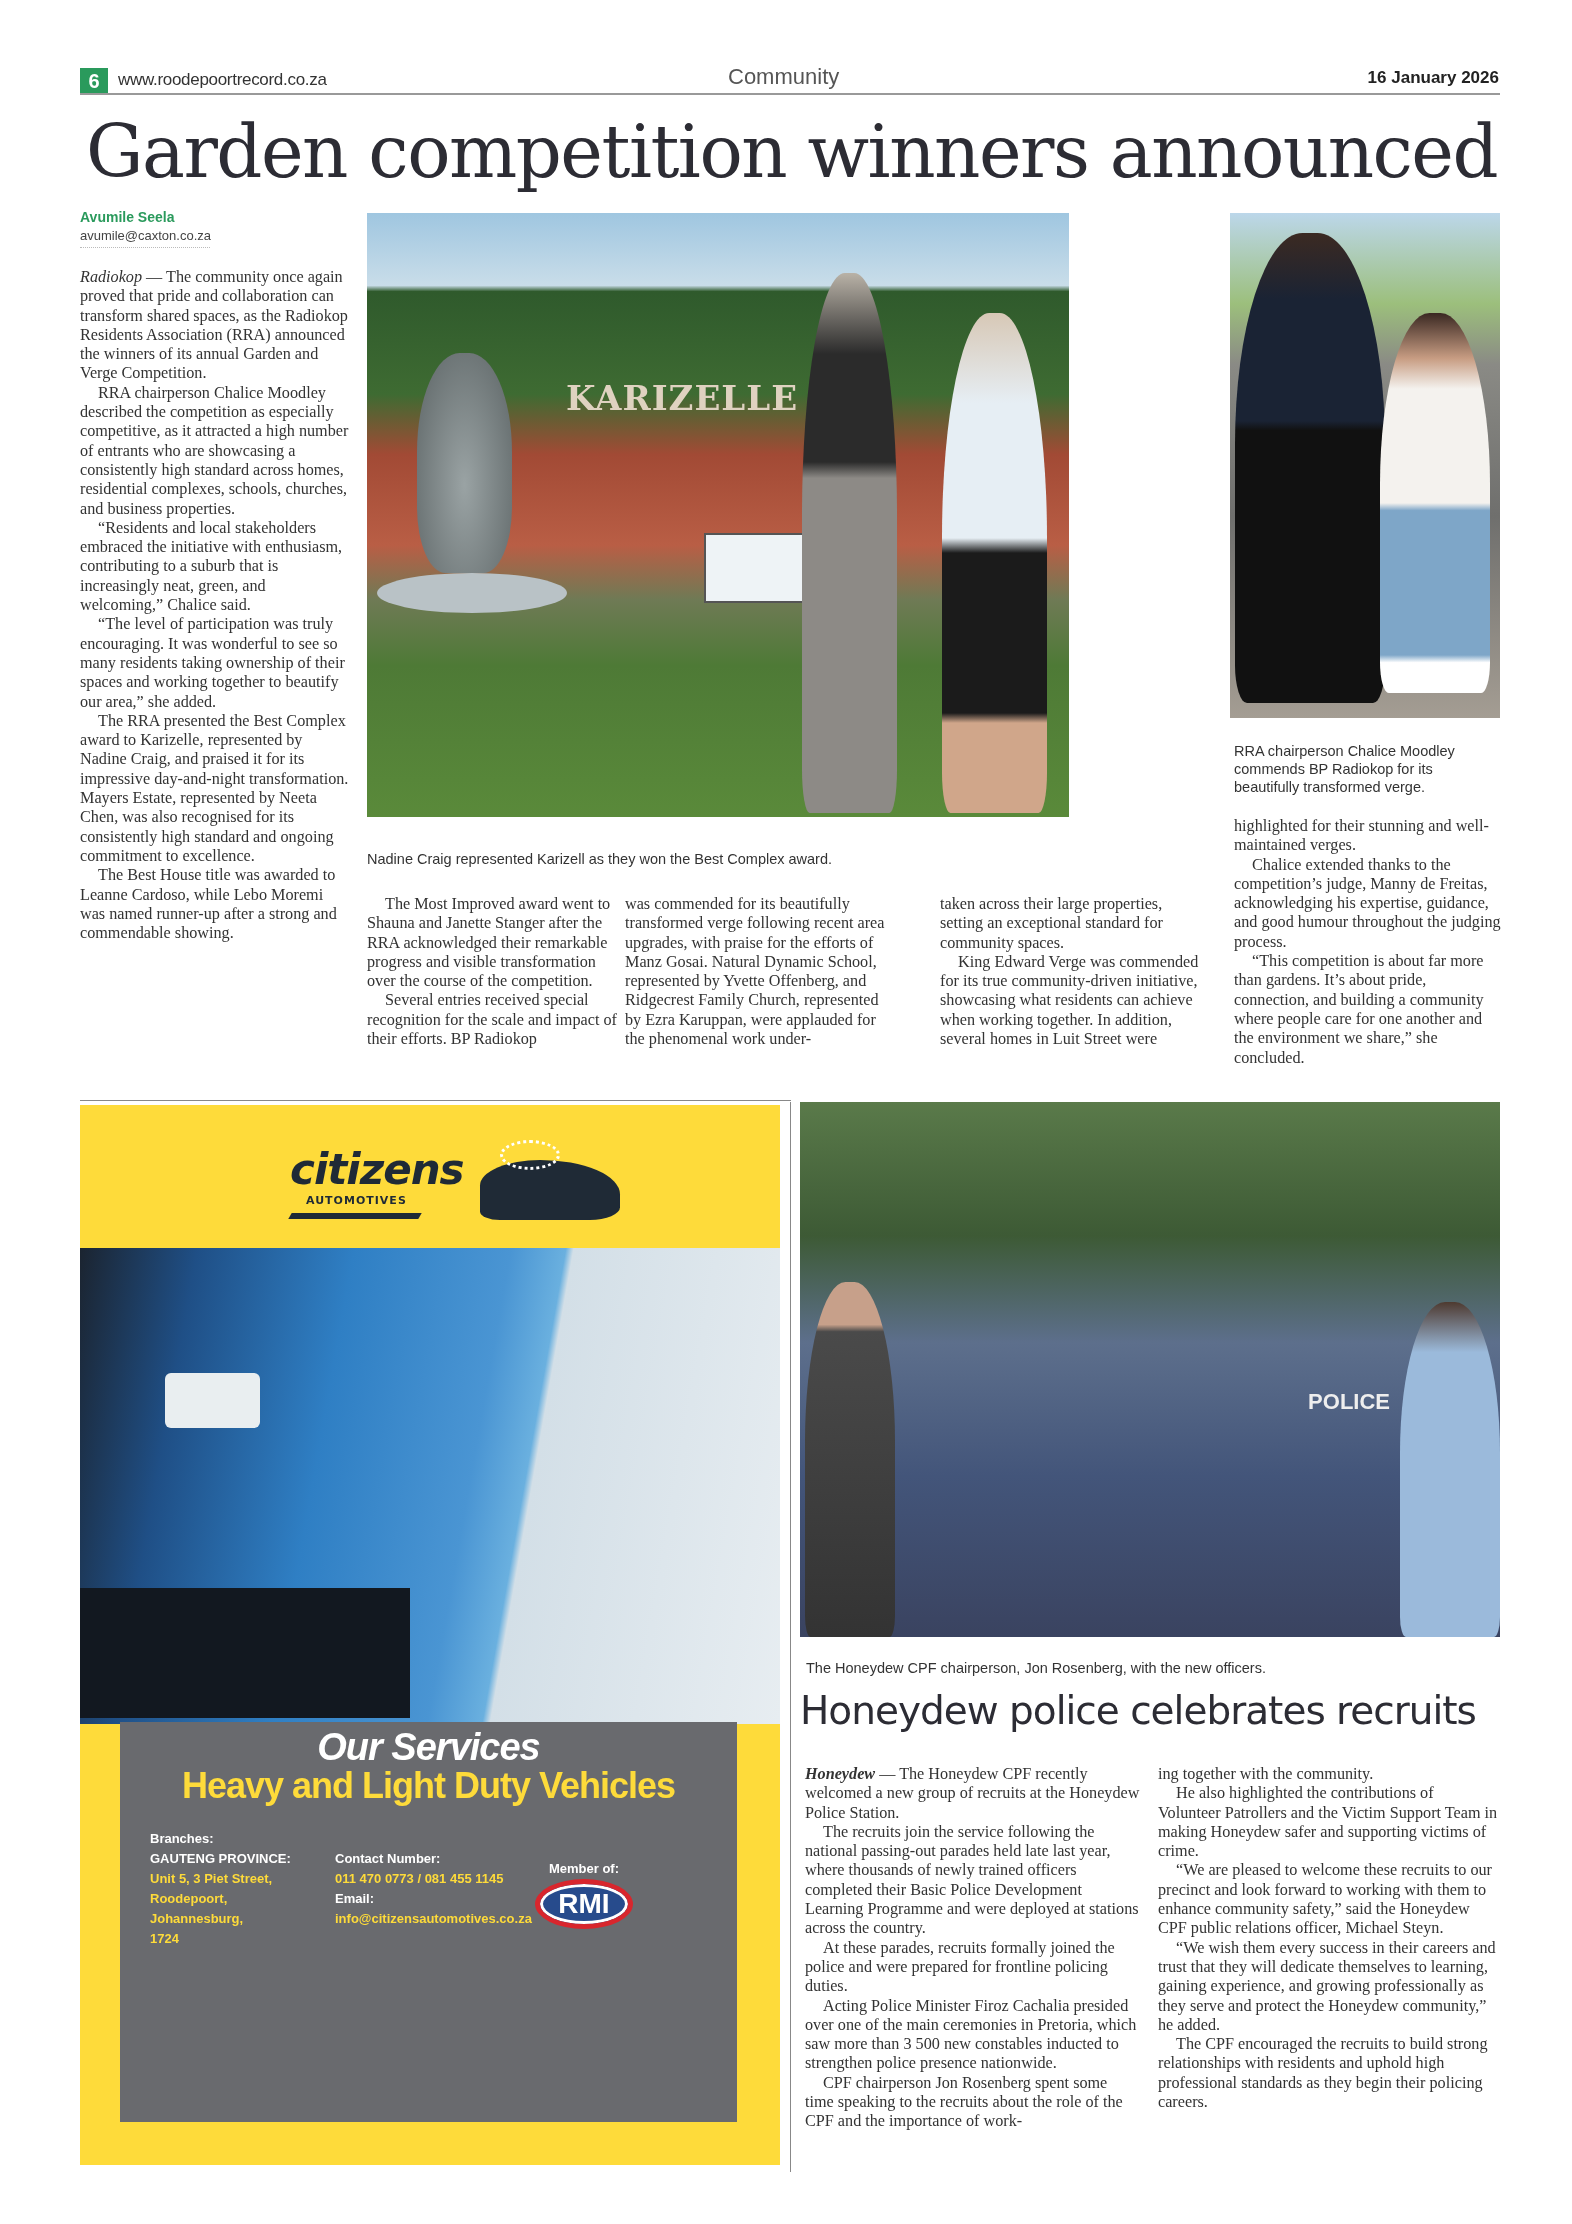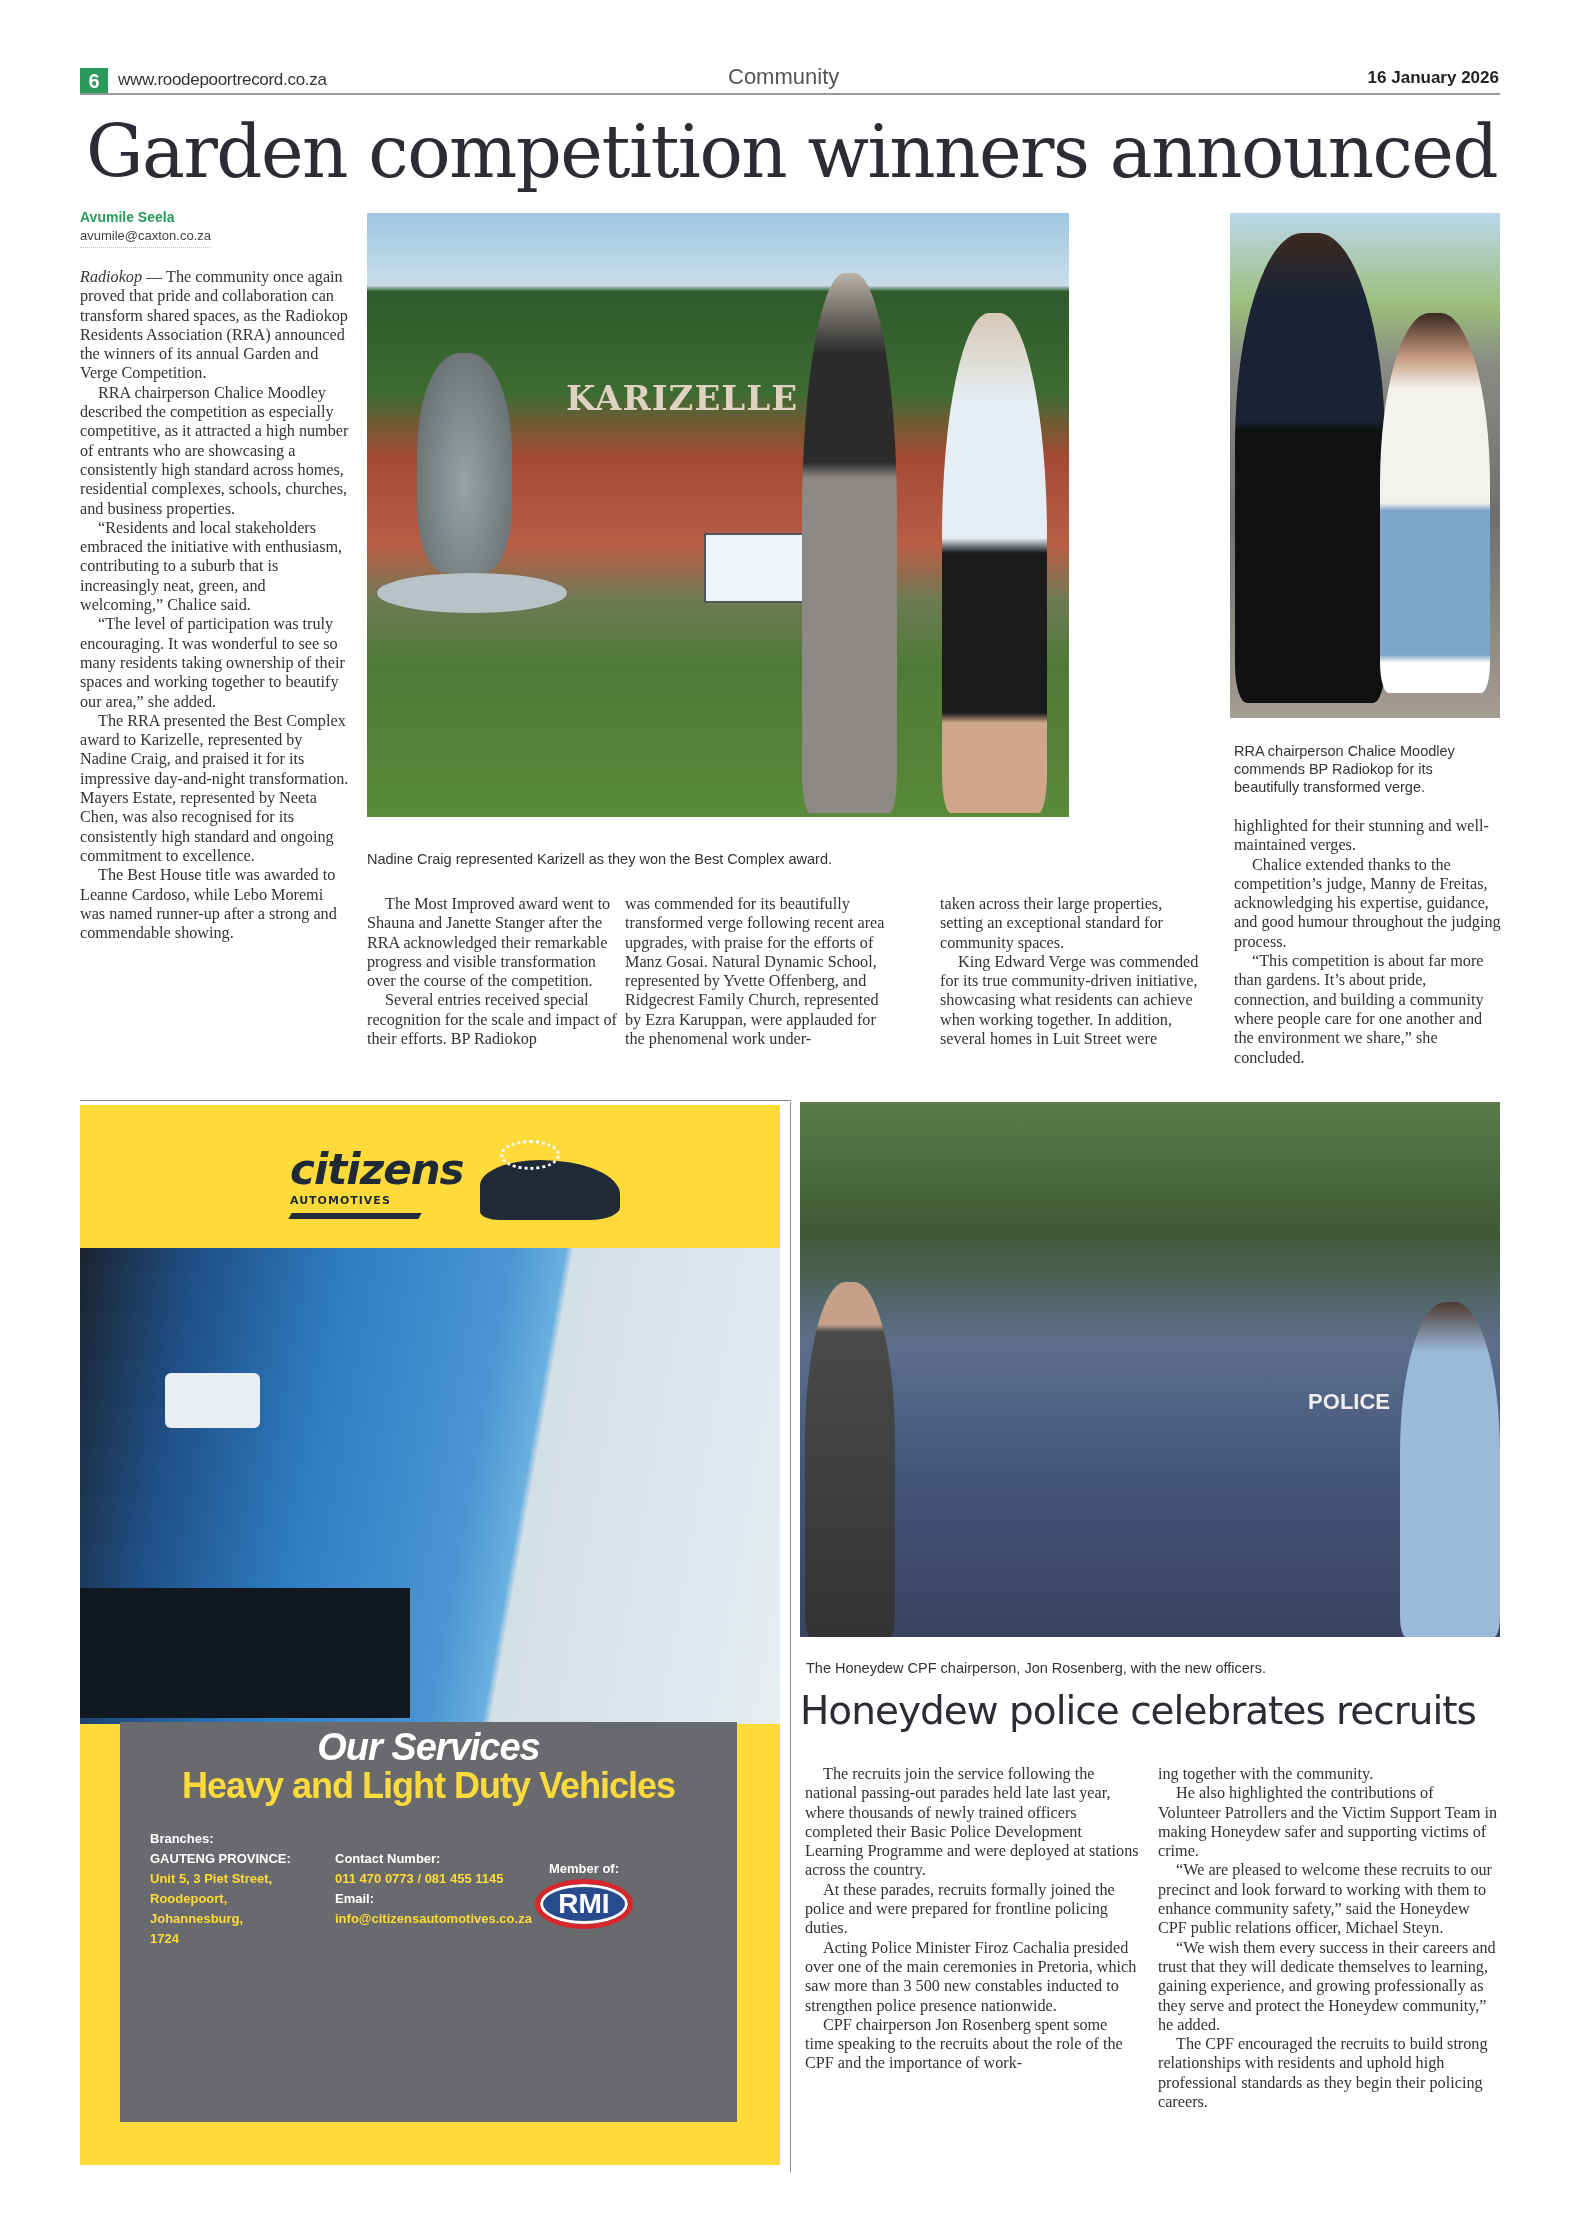--- a/index.html
+++ b/index.html
@@ -96,21 +96,21 @@
   <p class="lead">highlighted for their stunning and well-maintained verges.</p>
   <p>Chalice extended thanks to the competition’s judge, Manny de Freitas, acknowledging his expertise, guidance, and good humour throughout the judging process.</p>
   <p>“This competition is about far more than gardens. It’s about pride, connection, and building a community where people care for one another and the environment we share,” she concluded.</p>
 </div>
 
 <div class="abs ad-top-border"></div>
 <div class="abs ad-border"></div>
 <div class="abs ad">
   <div class="abs" style="left:210px;top:40px">
     <div class="logo-text">citizens</div>
-    <div style="font:bold 11px 'DejaVu Sans',sans-serif;color:#1f2a36;letter-spacing:1px;margin-left:0">AUTOMOTIVES</div>
+    <div style="font:bold 11px 'DejaVu Sans',sans-serif;color:#1f2a36;letter-spacing:1px;margin-left:16px">AUTOMOTIVES</div>
     <div style="width:130px;height:6px;background:#1f2a36;margin-top:6px;transform:skewX(-30deg)"></div>
   </div>
   <div class="abs" style="left:400px;top:55px;width:140px;height:60px;background:#1f2a36;border-radius:60% 80% 30% 20%"></div>
   <div class="abs" style="left:420px;top:35px;width:60px;height:30px;border:3px dotted #fff;border-radius:50%"></div>
 </div>
 <div class="abs truck">
   <div class="abs" style="left:0;top:340px;width:330px;height:130px;background:#121820"></div>
   <div class="abs" style="left:85px;top:125px;width:95px;height:55px;background:#e9eef0;border-radius:6px"></div>
 </div>
 <div class="abs services">
@@ -139,20 +139,21 @@
 
 <div class="abs photo police">
   <div class="abs" style="left:5px;top:180px;width:90px;height:355px;background:linear-gradient(180deg,#c7a08a 0%,#c7a08a 12%,#4a4a4a 14%,#333 100%);border-radius:45% 45% 6% 6%"></div>
   <div class="abs" style="left:480px;top:180px;width:130px;height:40px;font:bold 22px 'Liberation Sans',sans-serif;color:#eee;text-align:right;line-height:40px;top:280px;left:460px">POLICE</div>
   <div class="abs" style="left:600px;top:200px;width:100px;height:335px;background:linear-gradient(180deg,#4e3a30 0%,#9bbadb 15%,#9bbadb 100%);border-radius:45% 45% 6% 6%"></div>
 </div>
 <div class="abs caption" style="left:806px;top:1659px">The Honeydew CPF chairperson, Jon Rosenberg, with the new officers.</div>
 <h2 class="abs sub-headline">Honeydew police celebrates recruits</h2>
 
 <div class="abs col" style="left:805px;top:1765px;width:335px">
+  <p class="lead"><i style="font-weight:bold">Honeydew</i> <span>— The Honeydew CPF recently welcomed a new group of recruits at the Honeydew Police Station.</span></p>
   <p>The recruits join the service following the national passing-out parades held late last year, where thousands of newly trained officers completed their Basic Police Development Learning Programme and were deployed at stations across the country.</p>
   <p>At these parades, recruits formally joined the police and were prepared for frontline policing duties.</p>
   <p>Acting Police Minister Firoz Cachalia presided over one of the main ceremonies in Pretoria, which saw more than 3 500 new constables inducted to strengthen police presence nationwide.</p>
   <p>CPF chairperson Jon Rosenberg spent some time speaking to the recruits about the role of the CPF and the importance of work-</p>
 </div>
 <div class="abs col" style="left:1158px;top:1765px;width:340px">
   <p class="lead">ing together with the community.</p>
   <p>He also highlighted the contributions of Volunteer Patrollers and the Victim Support Team in making Honeydew safer and supporting victims of crime.</p>
   <p>“We are pleased to welcome these recruits to our precinct and look forward to working with them to enhance community safety,” said the Honeydew CPF public relations officer, Michael Steyn.</p>
   <p>“We wish them every success in their careers and trust that they will dedicate themselves to learning, gaining experience, and growing professionally as they serve and protect the Honeydew community,” he added.</p>

